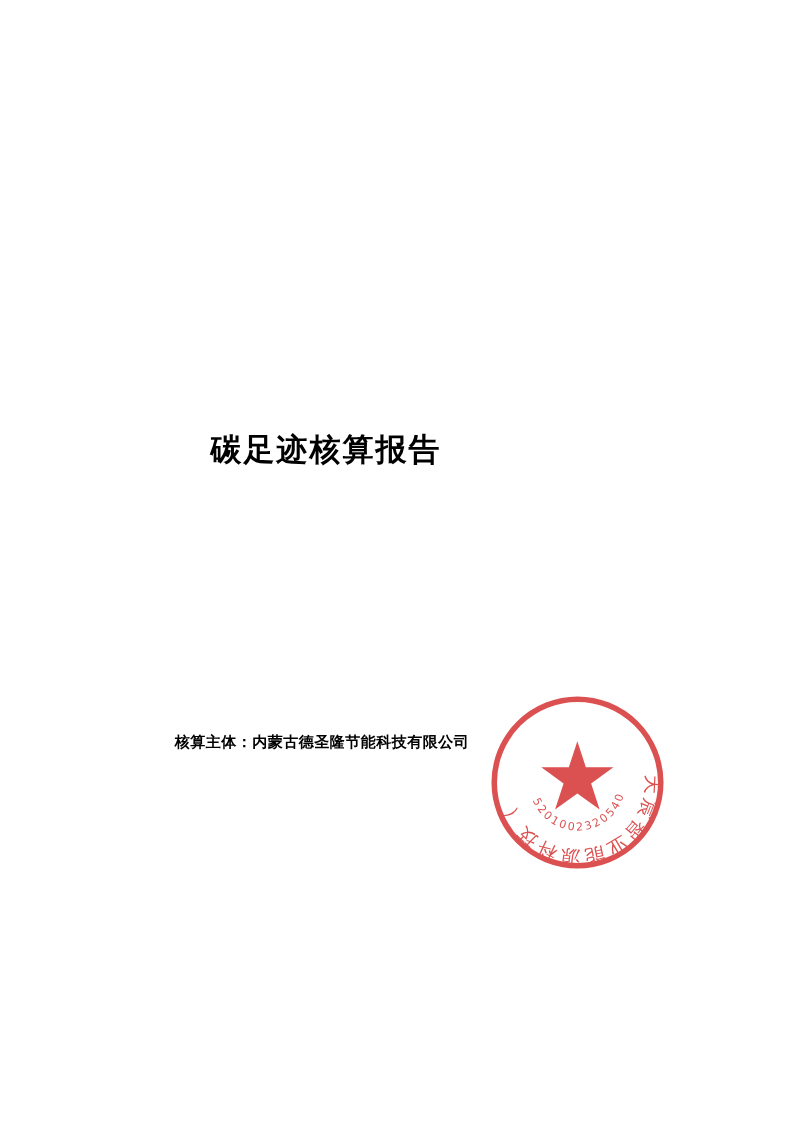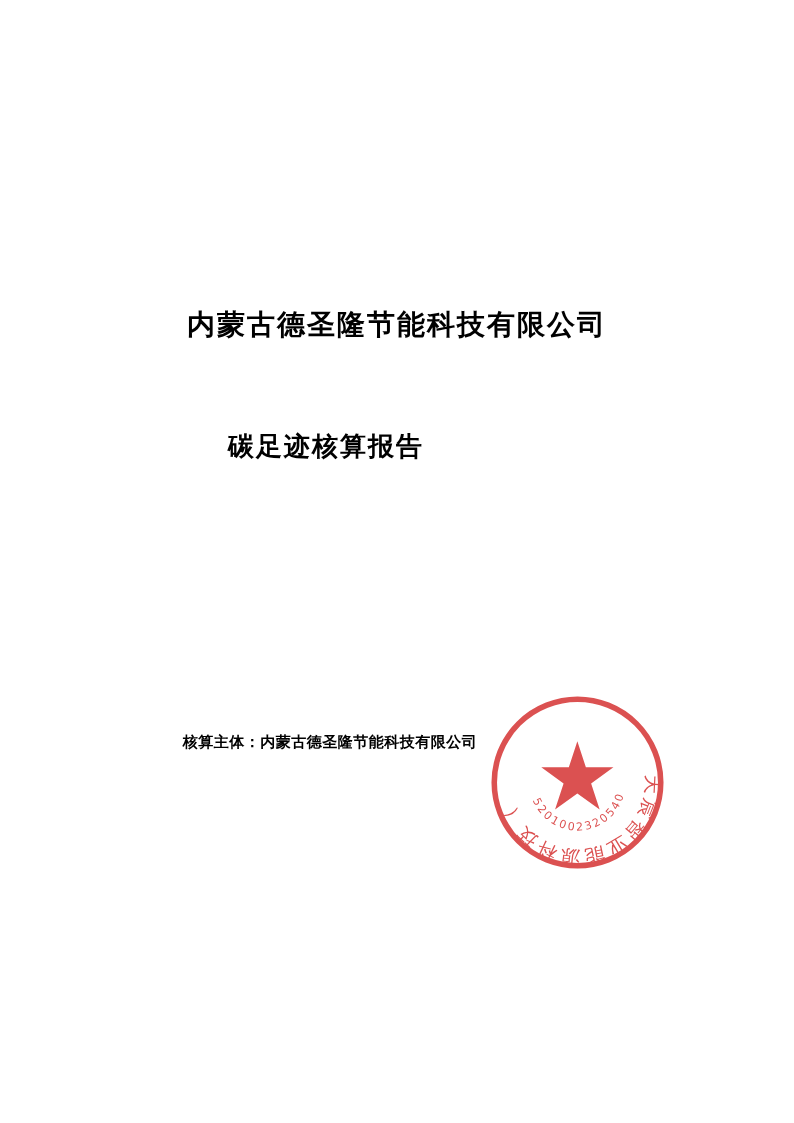--- a/index.html
+++ b/index.html
@@ -31,30 +31,30 @@
     letter-spacing: 2px;
     line-height: 1.4;
   }
 
   .doc-subtitle {
     position: absolute;
     top: 428px;
     left: 0;
     width: 652px;
     text-align: center;
-    font-size: 26px;
+    font-size: 31px;
     font-weight: bold;
     letter-spacing: 2px;
     line-height: 1.4;
   }
 
   .meta-block {
     position: absolute;
     top: 726px;
-    left: 12px;
+    left: 4px;
     width: 636px;
     text-align: center;
   }
   .meta-line {
     font-size: 15px;
     font-weight: bold;
     letter-spacing: 0.5px;
     line-height: 2.2;
     white-space: nowrap;
   }
@@ -73,21 +73,20 @@
     width: 185px;
     height: 185px;
     opacity: 0.82;
   }
 </style>
 </head>
 <body>
 
 <div class="page">
 
-  <div class="doc-title">内蒙古德圣隆节能科技有限公司</div>
 
   <div class="doc-subtitle">碳足迹核算报告</div>
 
   <div class="meta-block">
     <div class="meta-line">核算主体：内蒙古德圣隆节能科技有限公司</div>
   </div>
 
   <div class="seal">
     <svg viewBox="0 0 200 200" xmlns="http://www.w3.org/2000/svg">
       <defs>

